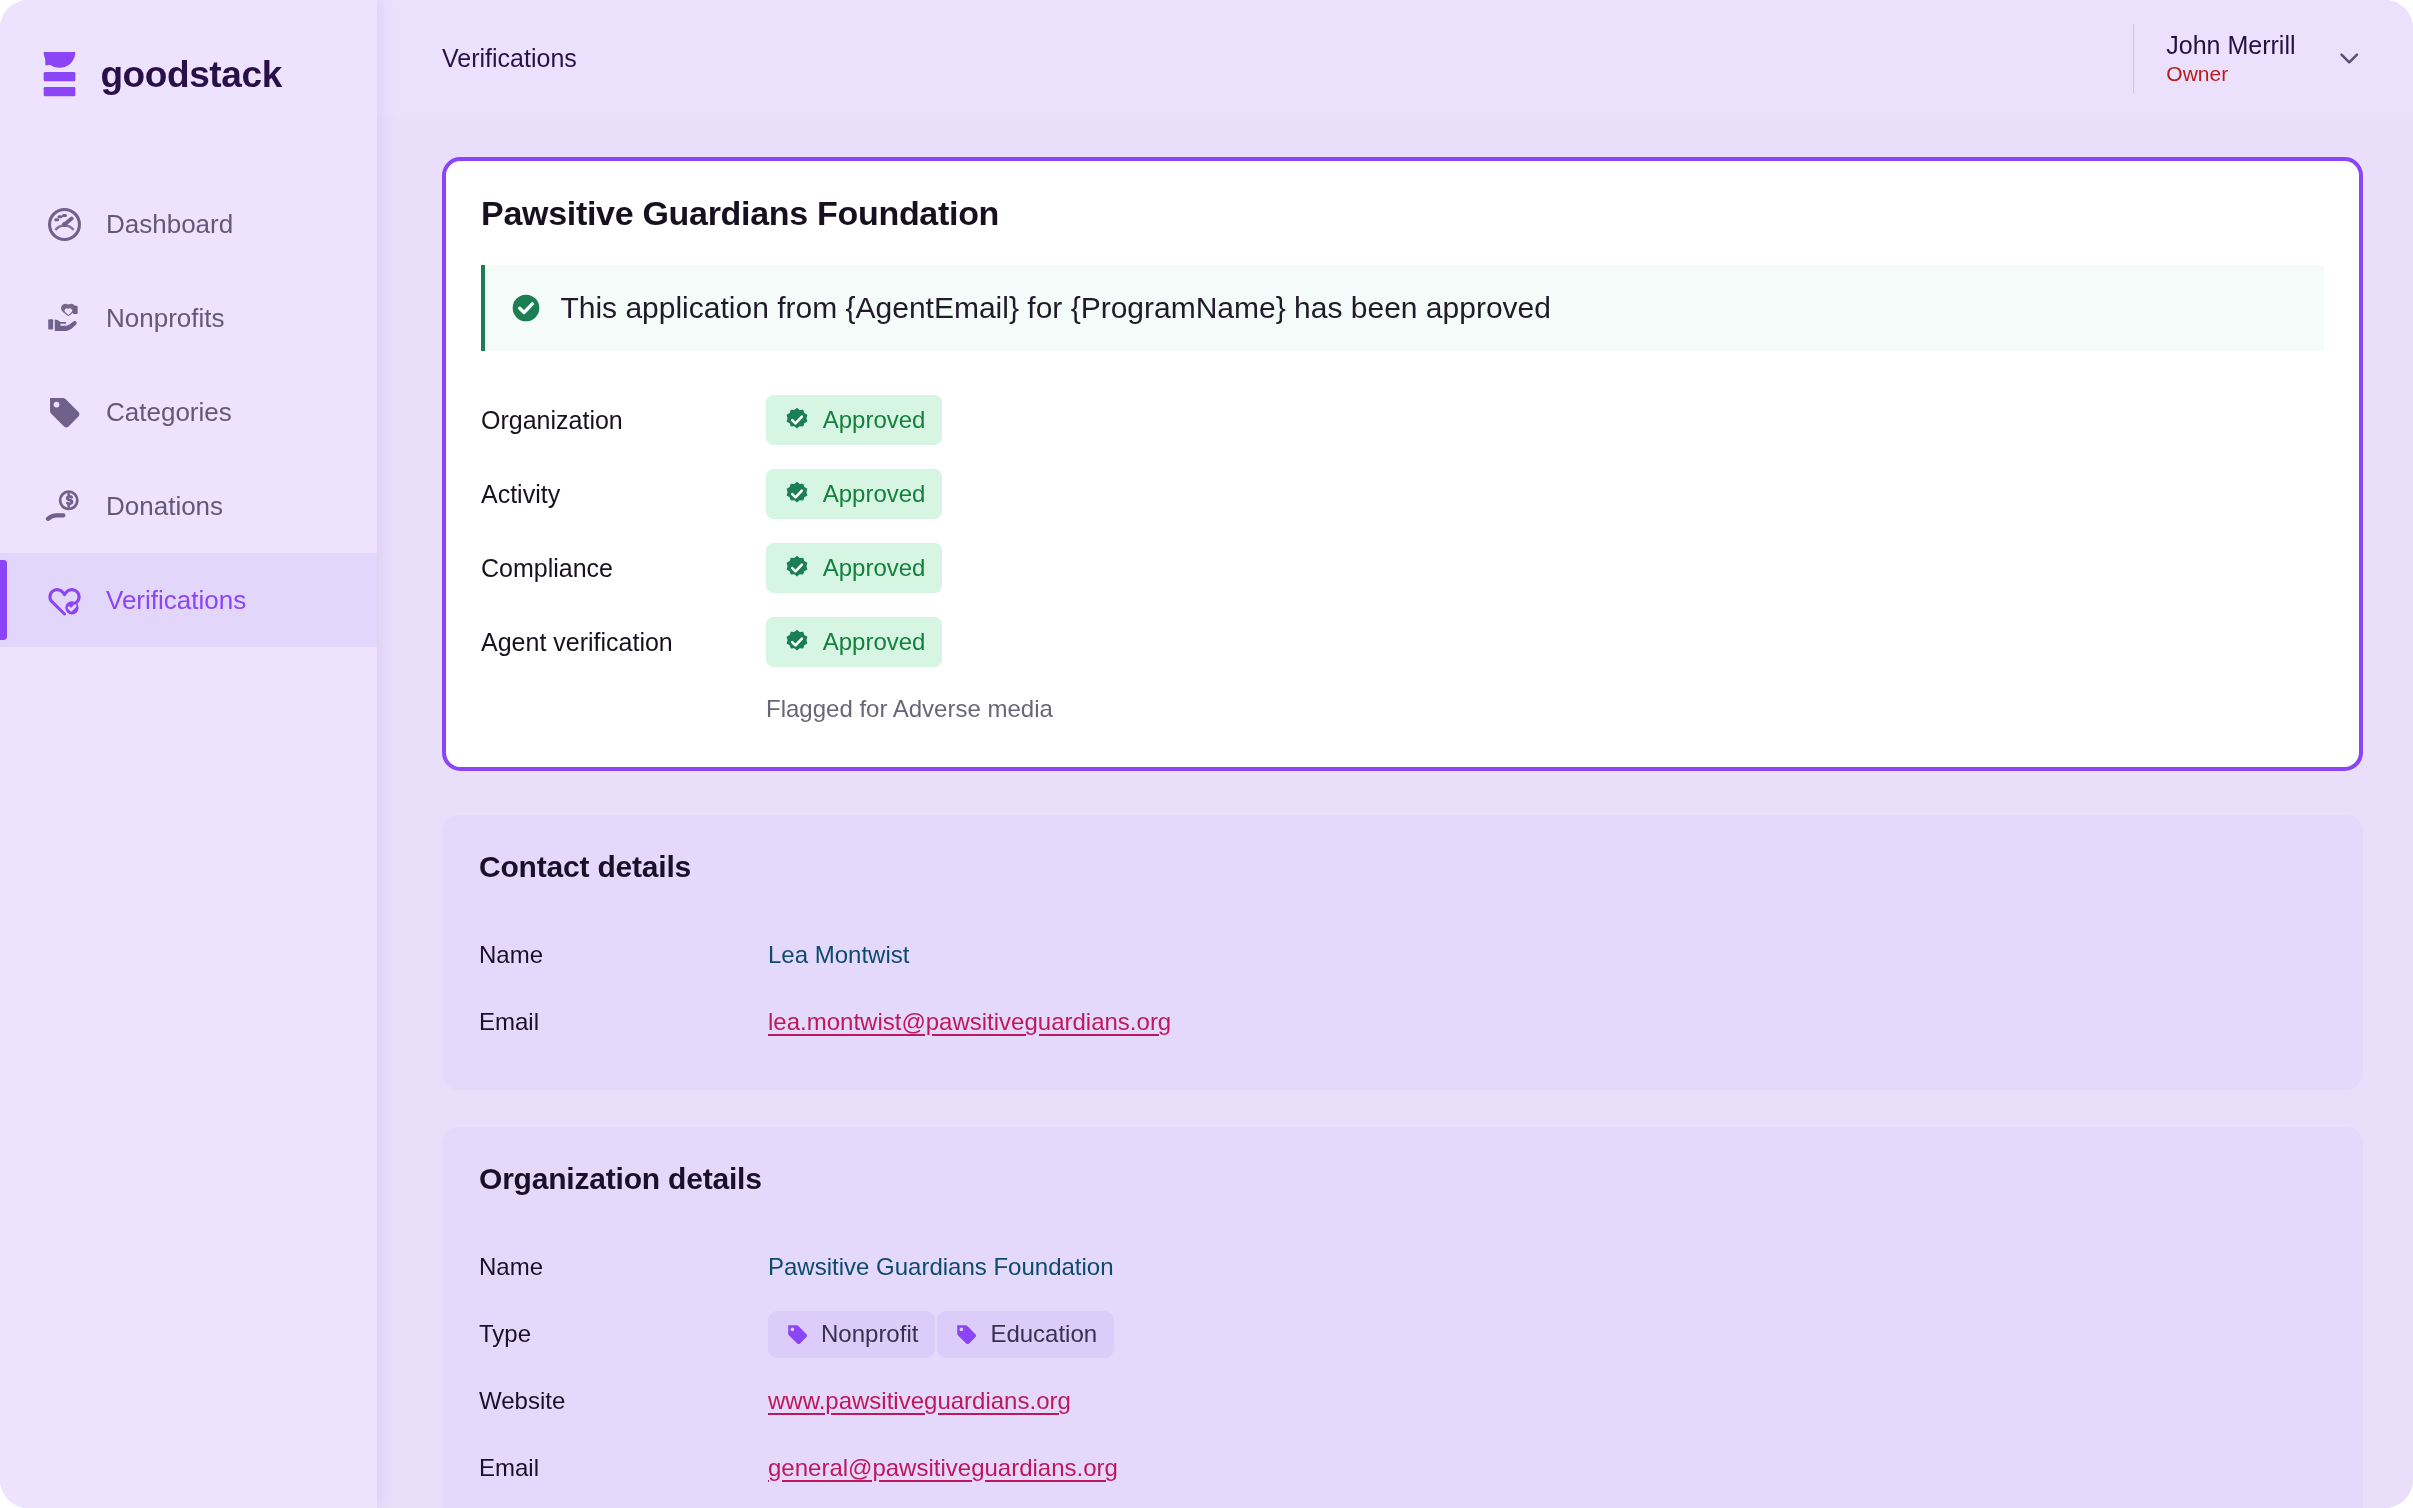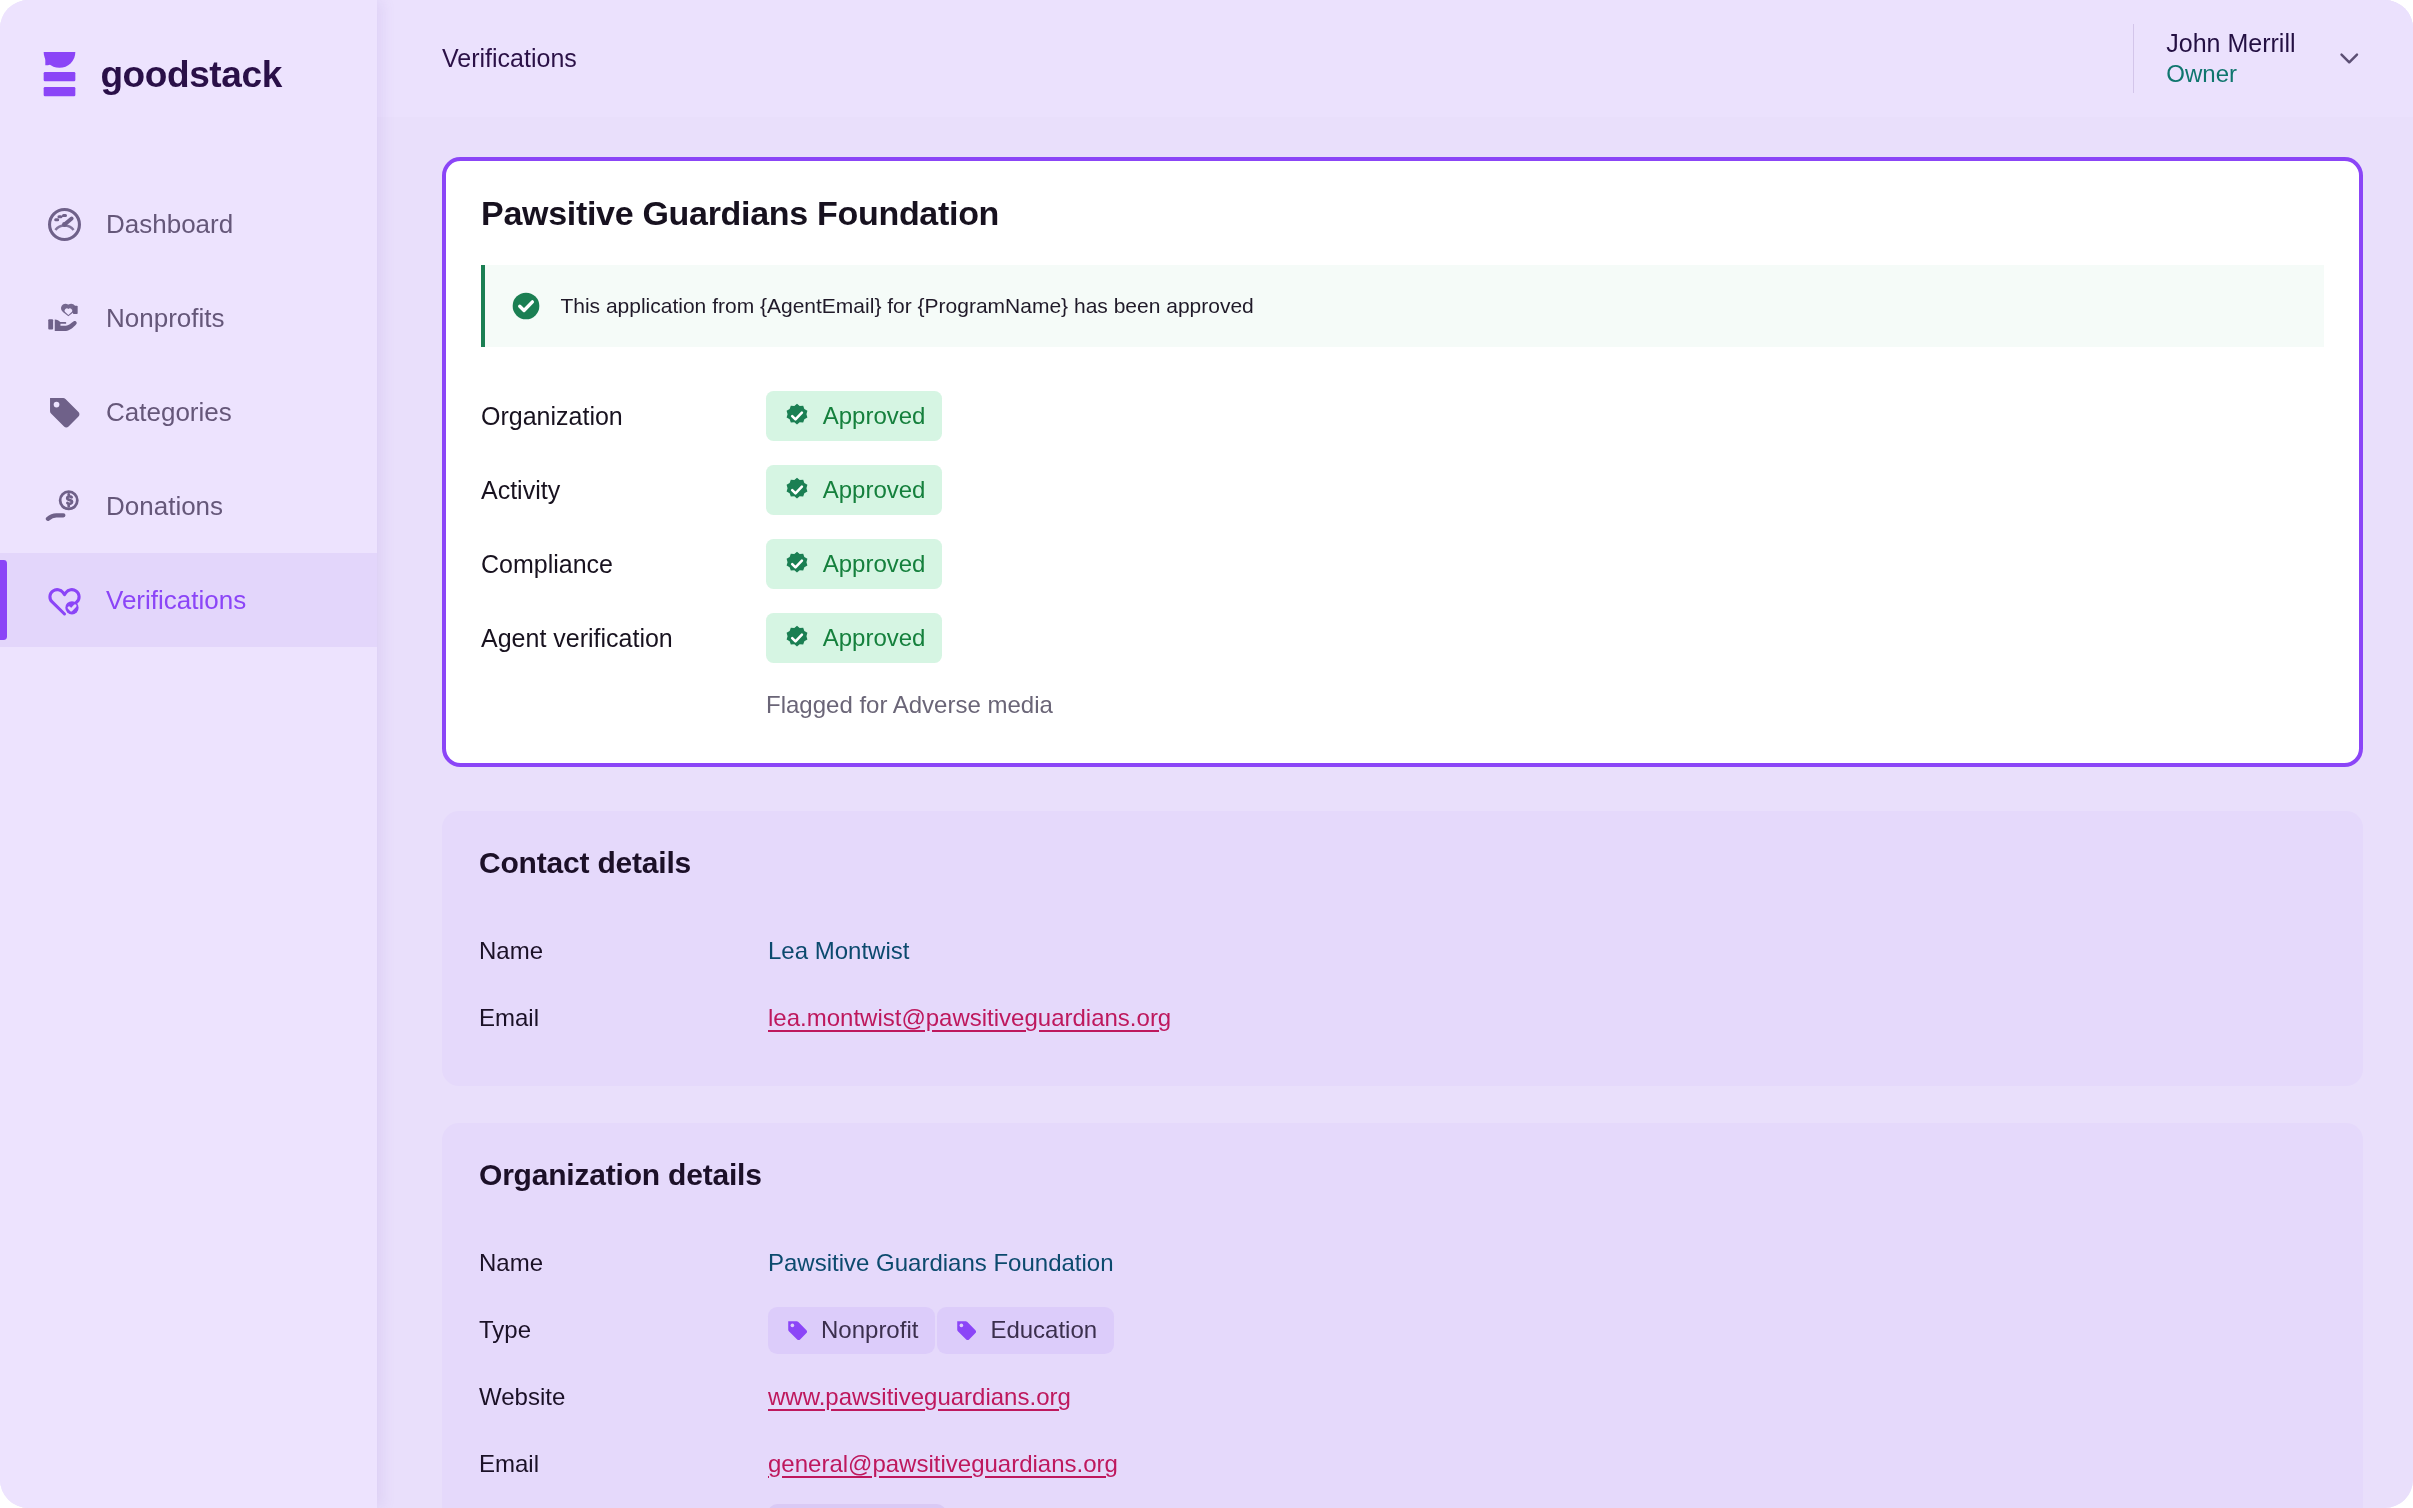--- a/index.html
+++ b/index.html
@@ -105,21 +105,21 @@
     display: flex;
     align-items: center;
     gap: 39px;
     padding-left: 32px;
     border-left: 1.7px solid #D3C5EA;
     height: 69px;
     cursor: pointer;
   }
   .user-text { display: flex; flex-direction: column; justify-content: center; gap: 5.9px; }
   .user-name { font-size: 25px; color: #241043; line-height: 1; }
-  .user-role { font-size: 24px; color: #0f766e; line-height: 1; }
+  .user-role { font-size: 21px; color: #b91c1c; line-height: 1; }
   .chevron { width: 28.5px; height: 28.5px; color: #5C4F74; flex: 0 0 28.5px; }
 
   .content {
     flex: 1 1 auto;
     padding: 40px 50px 0 65px;
     overflow: hidden;
   }
 
   
   .verif-card {
@@ -141,21 +141,21 @@
   .banner {
     display: flex;
     align-items: center;
     gap: 18.4px;
     background: #F5FBF8;
     border-left: 4.2px solid #1B7F53;
     padding: 25px 25px;
     margin-bottom: 32px;
   }
   .banner-icon { width: 32px; height: 32px; flex: 0 0 32px; }
-  .banner-text { font-size: 21px; color: #201A29; line-height: 1.2; }
+  .banner-text { font-size: 30px; color: #201A29; line-height: 1.2; }
 
   .status-row {
     display: flex;
     align-items: center;
     height: 74px;
   }
   .status-label {
     width: 285px;
     flex: 0 0 285px;
     font-size: 25px;

